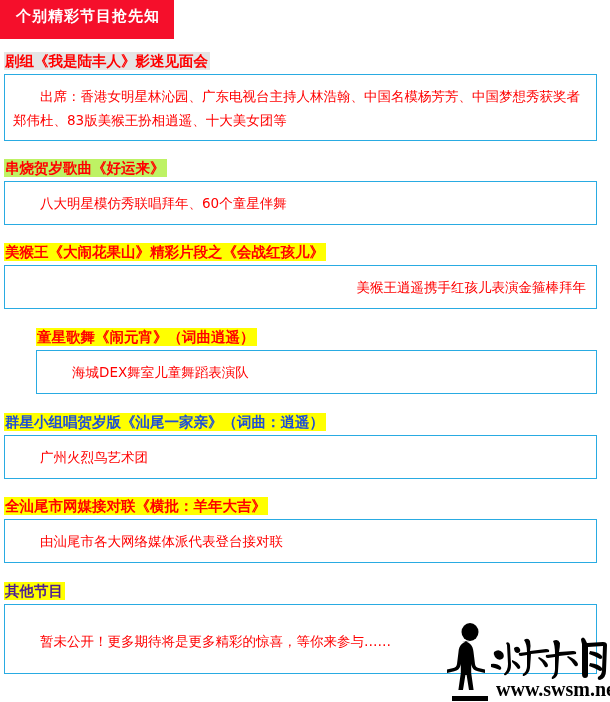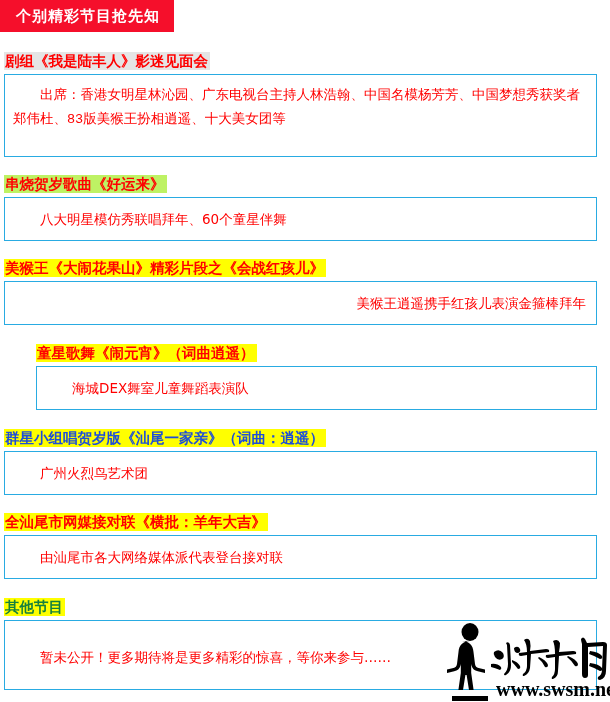--- a/index.html
+++ b/index.html
@@ -21,21 +21,21 @@
   .banner-row {
     height: 33px;
   }
   .banner {
     display: inline-block;
     background: #f50f2b;
     color: #ffffff;
     font-weight: bold;
     font-size: 15px;
     line-height: 33px;
-    height: 32px;
+    height: 39px;
     padding: 0 14px 0 16px;
     letter-spacing: 1px;
     white-space: nowrap;
   }
 
   
   .sections {
     padding: 0;
     margin: 0;
   }
@@ -69,21 +69,21 @@
     margin: 0;
     color: #ff0000;
     font-size: 13.5px;
     line-height: 24px;
     text-indent: 2em;
     word-break: break-all;
   }
 
   
   .sec-1 { margin-top: 19px; }
-  .sec-1 .section-body { padding-bottom: 24px; font-family: Liberation Mono, monospace; }
+  .sec-1 .section-body { padding-bottom: 8px; }
   .sec-2 { margin-top: 18px; }
   .sec-3 { margin-top: 18px; }
   .sec-4 { margin-top: 19px; margin-left: 32px; }
   .sec-5 { margin-top: 19px; }
   .sec-6 { margin-top: 18px; }
   .sec-7 { margin-top: 19px; }
   .sec-7 .section-body {
     min-height: 70px;
     padding-top: 24px;
     position: relative;
@@ -160,21 +160,21 @@
     <div class="section-title-row">
       <span class="section-title" style="background: rgb(255, 255, 0); color: rgb(255, 0, 0);">全汕尾市网媒接对联《横批：羊年大吉》</span>
     </div>
     <div class="section-body" style="border-color: rgb(41, 171, 226);">
       <p style="color: rgb(255, 0, 0);">由汕尾市各大网络媒体派代表登台接对联</p>
     </div>
   </div>
 
   <div class="section sec-7">
     <div class="section-title-row">
-      <span class="section-title" style="background: rgb(255, 255, 0); color: #15803d;">其他节目</span>
+      <span class="section-title" style="background: rgb(255, 255, 0); color: #4c1d95;">其他节目</span>
     </div>
     <div class="section-body" style="border-color: rgb(41, 171, 226);">
       <p style="color: rgb(255, 0, 0);">暂未公开！更多期待将是更多精彩的惊喜，等你来参与……</p>
     </div>
   </div>
 
 </div>
 
 <div class="watermark">
   <svg width="166" height="82" viewBox="0 0 166 82" xmlns="http://www.w3.org/2000/svg">

